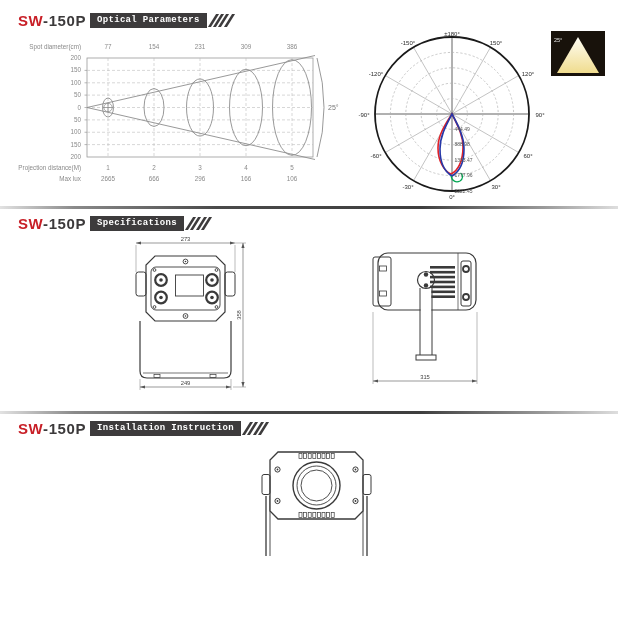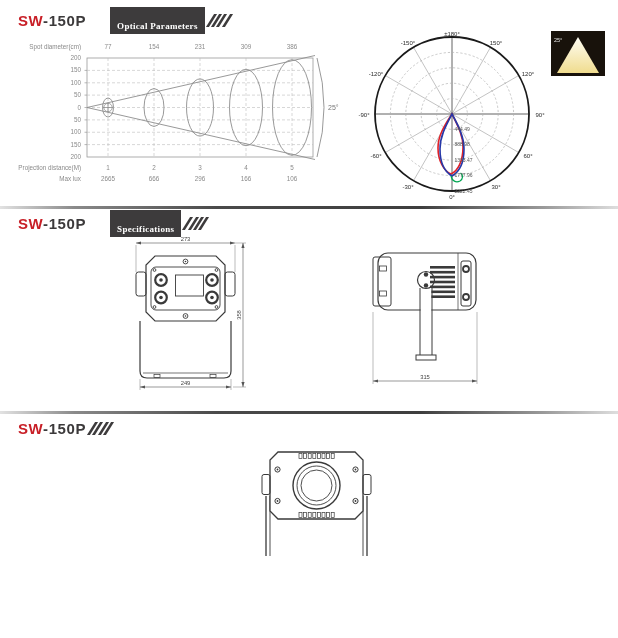--- a/index.html
+++ b/index.html
@@ -2,22 +2,22 @@
 <html><head>
 <meta charset="utf-8">
 <style>
   html,body{margin:0;padding:0;background:#fff;}
   #page{position:relative;width:618px;height:556px;background:#fff;overflow:hidden;
         font-family:"Liberation Sans",sans-serif;}
   .section-header{position:absolute;left:18px;display:flex;align-items:center;height:17px;}
   .product{font-size:15px;font-weight:bold;letter-spacing:.6px;white-space:nowrap;}
   .product .red{color:#c81f27;}
   .product .dark{color:#3c3a3b;}
-  .badge{margin-left:24px;background:#3d3b3c;color:#fff;font-family:Liberation Serif, serif;
-         font-size:9px;font-weight:bold;padding:14px 7px 3px;letter-spacing:.3px;white-space:nowrap;}
+  .badge{margin-left:4px;background:#3d3b3c;color:#fff;font-family:Liberation Mono, monospace;
+         font-size:9px;font-weight:bold;padding:2px 7px 3px;letter-spacing:.3px;white-space:nowrap;}
   .stripes{display:flex;margin-left:5px;gap:2.5px;}
   .stripes i{display:block;width:2.8px;height:13px;background:#3d3b3c;transform:skewX(-32deg);}
   .divider{position:absolute;left:0;width:618px;height:3px;
     background:linear-gradient(90deg,#e2e2e2 0%,#8a8a8a 12%,#4a4a4a 35%,#3e3e3e 68%,#9a9a9a 88%,#dedede 100%);}
   .abs{position:absolute;}
   svg text{font-family:"Liberation Sans",sans-serif;}
 </style>
 </head>
 <body>
 
@@ -309,20 +309,21 @@
       <polygon points="15,143 20,141.4 20,144.6"></polygon>
         <polygon points="119,143 114,141.4 114,144.6"></polygon>
     </g>
     <text x="67" y="141" fill="#444" font-size="5.8" text-anchor="middle">315</text>
   </svg>
 
   <div class="divider" style="top:411px;"></div>
 
   <div class="section-header" style="top:420px;">
     <div class="product"><span class="red">SW</span><span class="dark">-150P</span></div>
+    <div class="badge">Installation Instruction</div>
     <div class="stripes">
         <i></i>
         <i></i>
         <i></i>
         <i></i>
       </div>
   </div>
 
   <svg class="abs" style="left:185px;top:442px;" width="255" height="185" viewBox="0 0 255 185">
     <defs>

